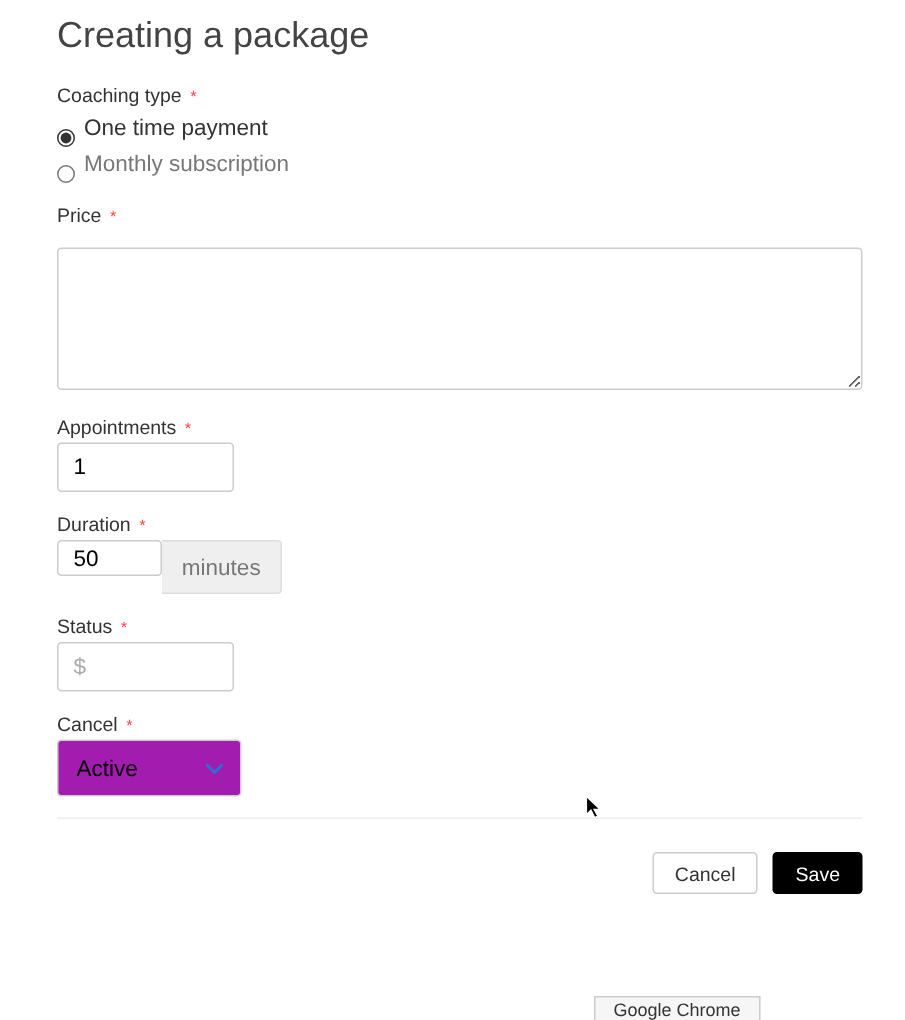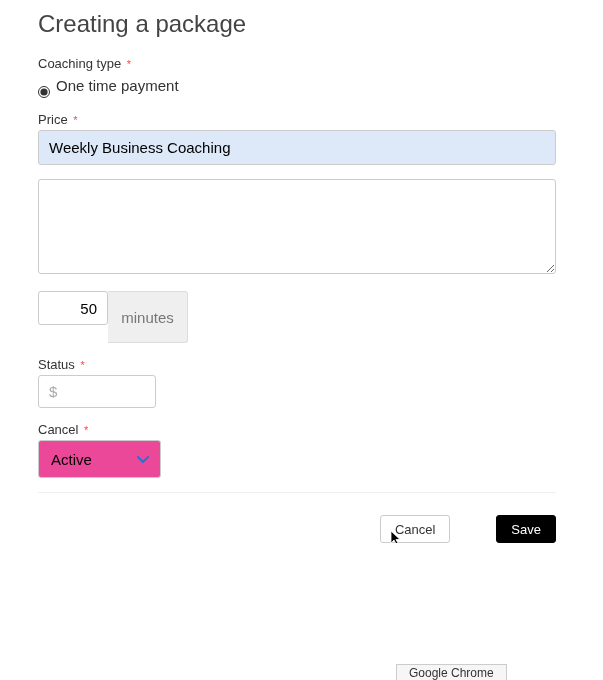--- a/index.html
+++ b/index.html
@@ -5,21 +5,21 @@
   * { box-sizing: border-box; }
   html, body {
     margin: 0; padding: 0;
     font-family: "Segoe UI", "Helvetica Neue", Arial, sans-serif;
     font-size: 14px;
     color: #333;
     background: #fff;
     width: 603px;
   }
   .page {
-    padding: 10px 47px 0 38px;
+    padding: 10px 28px 0 38px;
     position: relative;
   }
   h1 {
     font-weight: 400;
     font-size: 24px;
     color: #444;
     margin: 0 0 18px 0;
   }
   .field { margin-bottom: 14px; }
   .label {
@@ -64,51 +64,50 @@
     background: #fff;
   }
   .num-input {
     width: 118px;
     height: 33px;
     background: #fff;
   }
   .inline { display: flex; align-items: stretch; }
   .unit {
     display: flex; align-items: center; justify-content: center;
-    width: 80px; height: 52px;
+    width: 80px; height: 36px;
     border: 1px solid #ddd;
     border-left: none;
     background: #efefef;
     color: #777;
     font-size: 15px;
     border-radius: 0 3px 3px 0;
   }
   .duration-input {
     width: 70px;
-    height: 34px;
+    height: 24px;
     border-radius: 3px 0 0 3px;
-    text-align: right;
   }
   .price-input {
     width: 118px;
     height: 33px;
   }
   .price-input::placeholder { color: #aaa; }
   .status-wrap {
     position: relative;
     width: 123px;
     height: 38px;
   }
   .status-select {
     width: 100%;
     height: 100%;
     padding: 6px 30px 6px 12px;
     appearance: none;
     -webkit-appearance: none;
-    background: #ec4899;
+    background: #a21caf;
     font-size: 15px;
   }
   .chevron {
     position: absolute;
     right: 12px;
     top: 50%;
     transform: translateY(-50%);
     pointer-events: none;
   }
   hr {
@@ -131,21 +130,20 @@
   }
   .btn-cancel {
     background: #fff;
     border: 1px solid #ccc;
     color: #333;
   }
   .btn-save {
     background: #000;
     border: 1px solid #000;
     color: #fff;
-    margin-left: 36px;
   }
   .cursor {
     position: absolute;
     left: 390px;
     top: 530px;
     pointer-events: none;
   }
   .chrome-tip {
     position: absolute;
     left: 396px;
@@ -166,37 +164,51 @@
   <div class="field">
     <span class="label">
       <span>Coaching type</span>
       <span class="req">*</span>
     </span>
     <div class="radios">
       <label class="radio-row">
         <input type="radio" name="billing" checked="" style="">
         <span>One time payment</span>
       </label>
+      <label class="radio-row unselected">
+        <input type="radio" name="billing" style="">
+        <span>Monthly subscription</span>
+      </label>
     </div>
   </div>
 
   <div class="field">
     <span class="label">
       <span>Price</span>
       <span class="req">*</span>
     </span>
-    <input type="text" class="name-input" value="Weekly Business Coaching" style="">
   </div>
 
   <div class="field">
     <textarea class="desc" style=""></textarea>
   </div>
 
-
-  <div class="field">
+  <div class="field">
+    <span class="label">
+      <span>Appointments</span>
+      <span class="req">*</span>
+    </span>
+    <input type="text" class="num-input" value="1" style="">
+  </div>
+
+  <div class="field">
+    <span class="label">
+      <span>Duration</span>
+      <span class="req">*</span>
+    </span>
     <div class="inline">
       <input type="text" class="duration-input" value="50" style="">
       <div class="unit">minutes</div>
     </div>
   </div>
 
   <div class="field">
     <span class="label">
       <span>Status</span>
       <span class="req">*</span>

